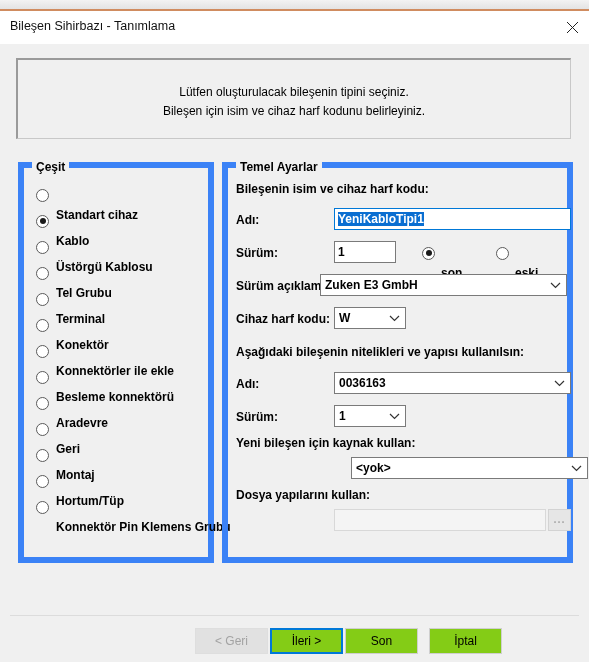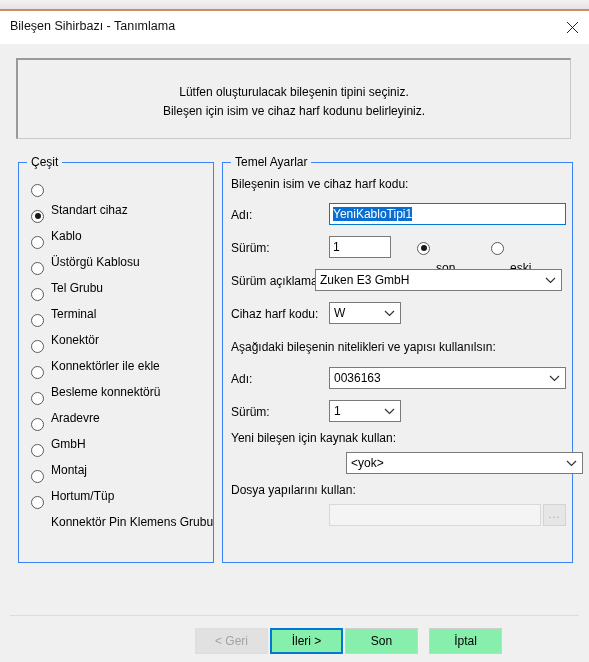--- a/index.html
+++ b/index.html
@@ -82,23 +82,24 @@
   }
   .banner-lines div {
     font-size: 12px;
     color: #000;
     line-height: 19px;
   }
 
   
   .groupbox {
     position: absolute;
-    border: 1px solid #3b82f6;
+    border: 6px solid #3b82f6;
     box-sizing: border-box;
     background: transparent;
+    font-weight: bold;
   }
   .groupbox > .legend {
     position: absolute;
     top: -8px;
     left: 8px;
     background: #f0f0f0;
     padding: 0 4px;
     font-size: 12px;
     color: #000;
     white-space: nowrap;
@@ -248,21 +249,21 @@
   }
   .btnbar {
     position: absolute;
     left: 0; top: 584px;
     width: 589px; height: 34px; padding-left: 47px;
   }
   .btn {
     position: absolute;
     box-sizing: border-box;
     height: 26px;
-    background: #86efac;
+    background: #84cc16;
     border: 1px solid #cfcfcf;
     font-size: 12px;
     color: #000000;
     text-align: center;
     line-height: 24px;
     cursor: default;
     font-family: "Liberation Sans", "DejaVu Sans", sans-serif;
   }
   .btn.disabled {
     color: #a3a3a3;
@@ -346,21 +347,21 @@
         <span class="radio-label">Besleme konnektörü</span>
       </div>
 
       <div class="radio-row">
         <span class="radio"></span>
         <span class="radio-label">Aradevre</span>
       </div>
 
       <div class="radio-row">
         <span class="radio"></span>
-        <span class="radio-label">GmbH</span>
+        <span class="radio-label">Geri</span>
       </div>
 
       <div class="radio-row">
         <span class="radio"></span>
         <span class="radio-label">Montaj</span>
       </div>
 
       <div class="radio-row">
         <span class="radio"></span>
         <span class="radio-label">Hortum/Tüp</span>

